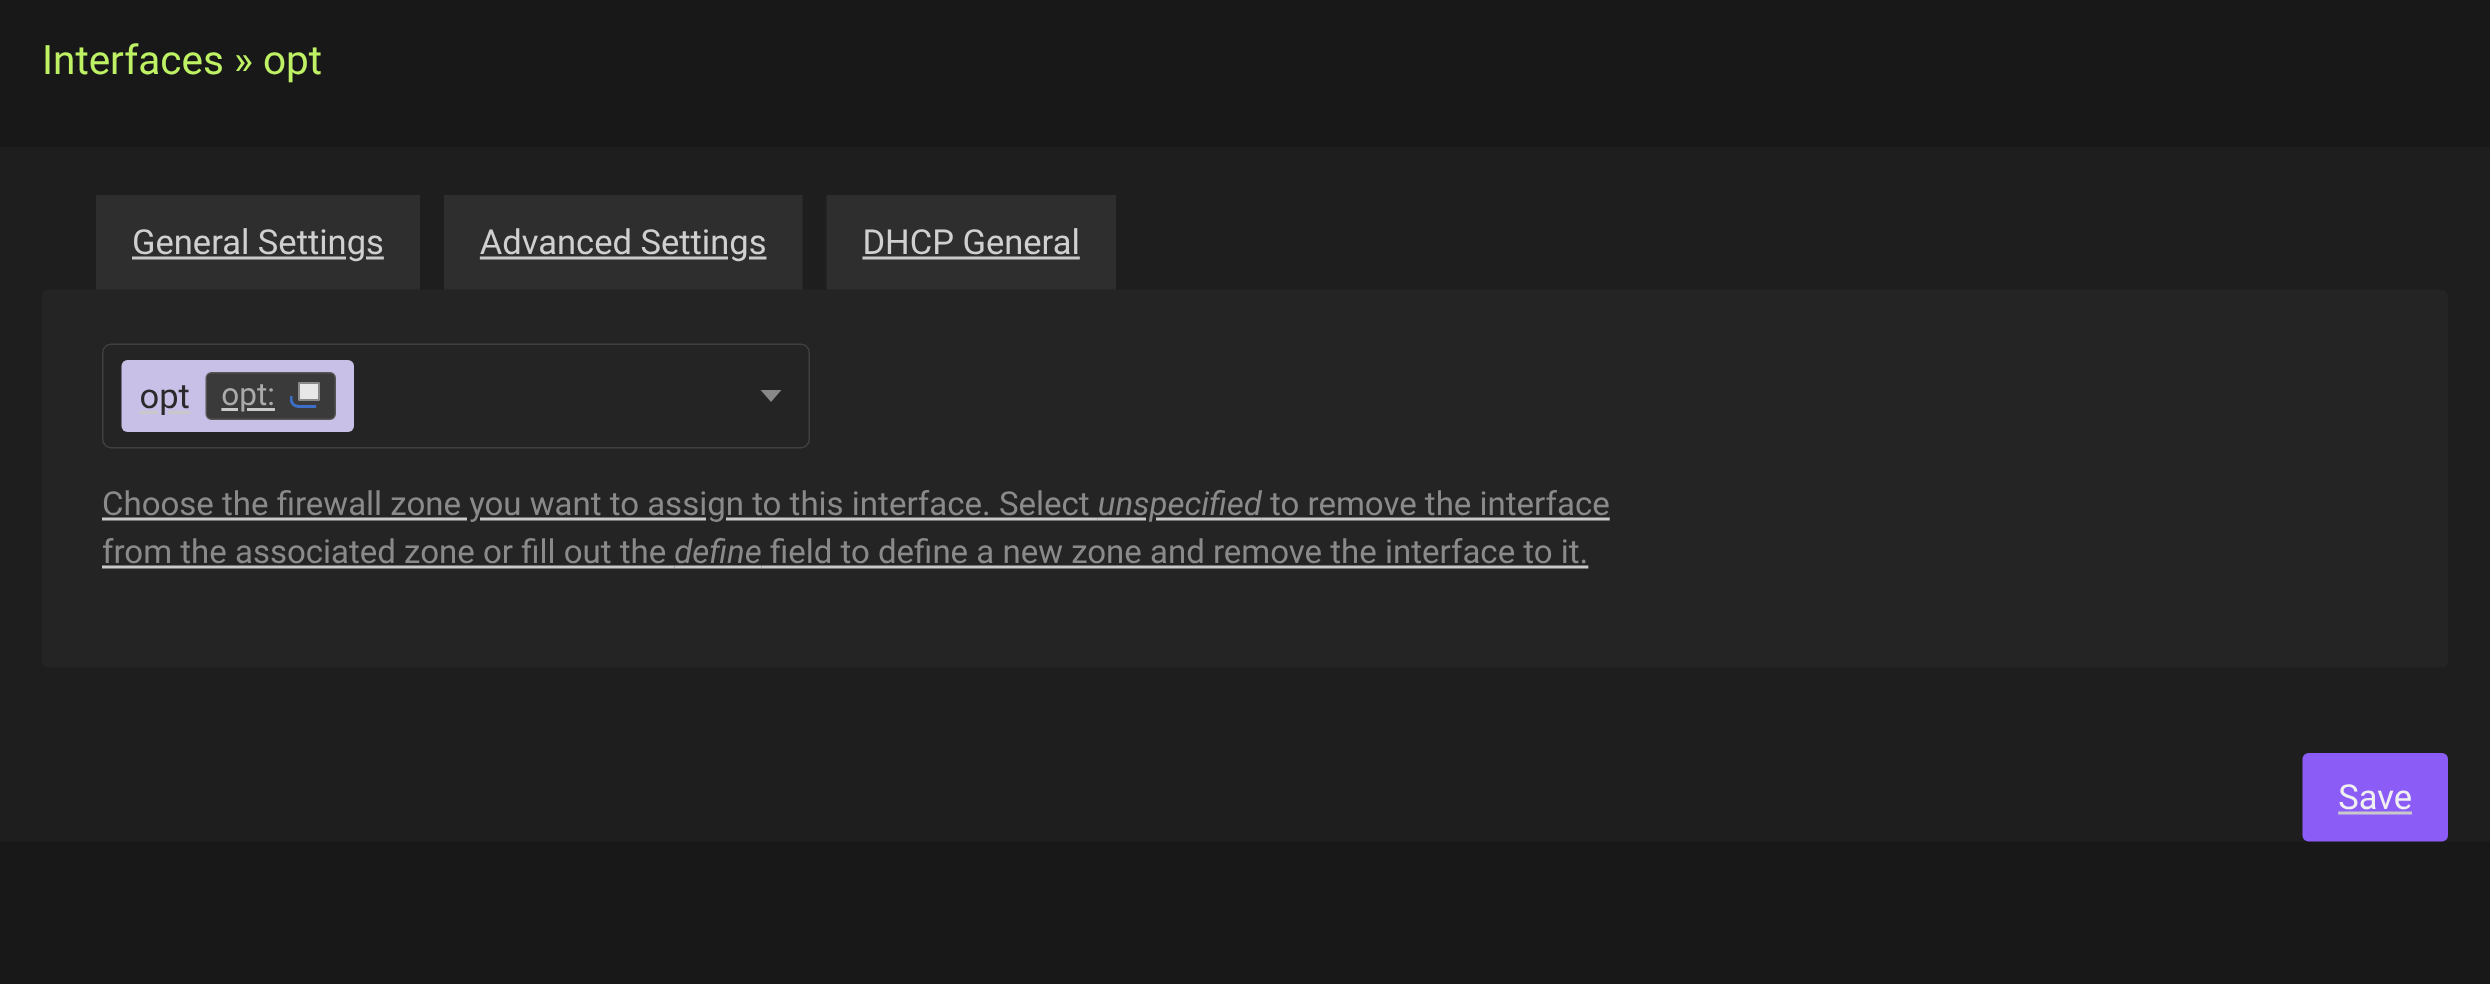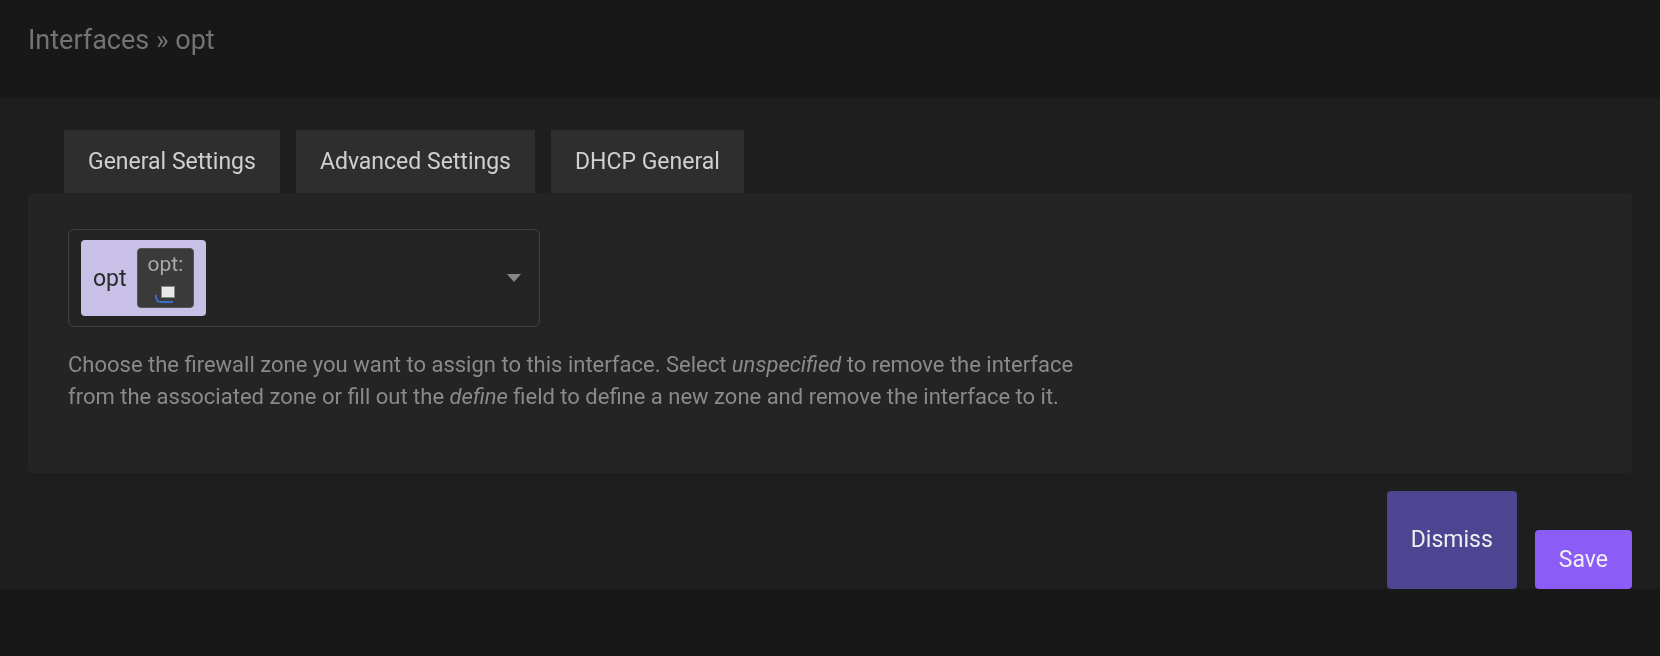--- a/index.html
+++ b/index.html
@@ -10,27 +10,28 @@
       font-size: 20px;
       width: 1660px;
       height: 656px;
       overflow: hidden;
     }
     .header {
       padding: 24px 28px;
     }
     .breadcrumb {
       font-size: 27px;
-      color: #737373;
+      color: #bef264;
       font-weight: 400;
     }
     .modal-container {
       background: #1e1e1e;
       margin: 18px 0 0 0;
       padding: 0;
+      text-decoration: underline;
     }
     .tabs {
       display: flex;
       gap: 16px;
       padding: 32px 0 0 64px;
       background: #1e1e1e;
     }
     .tab {
       padding: 18px 24px;
       background: #2e2e2e;
@@ -91,21 +92,20 @@
     .zone-inner-chip {
       display: flex;
       align-items: center;
       background: #3a3a3a;
       border: 1px solid #555;
       border-radius: 4px;
       padding: 3px 10px;
       gap: 10px;
       color: #aaa;
       font-size: 21px;
-      flex-direction: column;
     }
     .net-icon {
       width: 20px;
       height: 18px;
       position: relative;
     }
     .net-icon::before {
       content: "";
       position: absolute;
       top: 0;
@@ -201,16 +201,15 @@
           <span class="dropdown-caret"></span>
         </div>
         <div class="help-text">
           <span>Choose the firewall zone you want to assign to this interface. Select </span><em>unspecified</em><span> to remove the interface from the associated zone or fill out the </span><em>define</em><span> field to define a new zone and remove the interface to it.</span>
         </div>
       </div>
     </div>
   </div>
 
   <div class="modal-footer">
-    <button class="btn btn-dismiss">Dismiss</button>
     <button class="btn btn-save">Save</button>
   </div>
 </div>
 
 </body></html>

